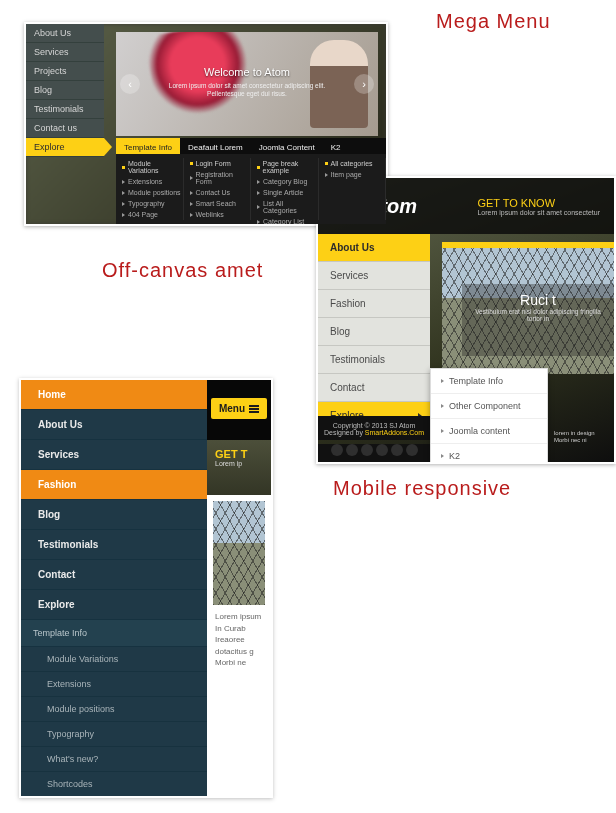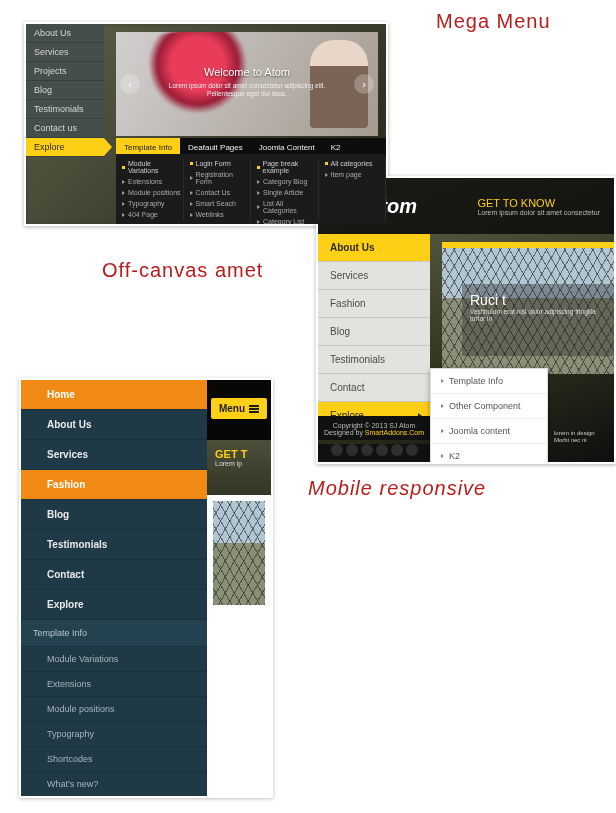--- a/index.html
+++ b/index.html
@@ -217,21 +217,21 @@
   .fence{
     position:absolute;inset:0;
     background:
       repeating-linear-gradient(60deg, rgba(30,30,30,.55) 0 1px, transparent 1px 8px),
       repeating-linear-gradient(-60deg, rgba(30,30,30,.55) 0 1px, transparent 1px 8px),
       linear-gradient(180deg,#b2c5d3 0 40%,#8a8f78 40% 100%);
   }
   .tab-hero-overlay{
     position:absolute;left:20px;right:0;top:36px;height:56px;
     background:rgba(30,30,30,.35);
-    color:#fff;text-align:left;padding:8px 8px;
+    color:#fff;text-align:center;padding:8px 8px;
   }
   .tab-hero-title{font-size:14px;}
   .tab-hero-sub{font-size:6.5px;color:#ddd;}
   .tab-flyout{
     position:absolute; left:112px; top:190px; width:116px;
     background:#fff;border:1px solid #ddd;
     box-shadow:0 2px 6px rgba(0,0,0,.35);
     z-index:5;
   }
   .fly-item{
@@ -248,21 +248,21 @@
     position:absolute;left:0;top:266px;width:112px;z-index:3;
     display:flex;gap:3px;justify-content:center;background:#111;padding-bottom:6px;
   }
   .soc{
     width:12px;height:12px;border-radius:50%;background:#2f2f2f;
   }
   .tab-lorem{
     position:absolute;left:236px;top:252px;font-size:6px;color:#ccc;width:56px;line-height:1.2;z-index:2;
   }
   
-  .h3 { position:absolute; left:308px; top:477px;font-style:italic; }
+  .h3 { position:absolute; left:333px; top:477px; }
   .p3 { position:absolute; left:292px; top:512px; width:230px; }
   
   .mob-wrap{
     position:absolute; left:19px; top:378px;
     width:250px; height:416px;
     background:#fff;
     border:2px solid #fff;
     box-shadow:0 1px 4px rgba(0,0,0,.25);
     overflow:hidden;
   }
@@ -304,21 +304,21 @@
   }
   .mob-fig-text{
     position:absolute;left:8px;top:116px;right:4px;
     font-size:8px;color:#666;line-height:1.45;
   }
   .mob-nav{
     position:absolute;left:0;top:0;width:186px;bottom:0;
     background:#1f3947;
   }
   .mn-item{
-    font-size:10px;color:#eaeaea;padding:9px 26px;
+    font-size:10px;color:#eaeaea;padding:9px 17px;
     border-bottom:1px solid #163240;
     cursor:pointer;font-weight:700;
   }
   .mn-item.hl{background:#f08a14;color:#fff;}
   .mn-head{
     font-size:9px;color:#b9c6cb;padding:8px 12px;
     border-bottom:1px solid #163240;
     background:#23414f;
   }
   .mn-sub{
@@ -347,21 +347,21 @@
   <div class="mm-hero">
     <div class="splash"></div>
     <div class="girl"></div>
     <div class="mm-hero-title">Welcome to Atom</div>
     <div class="mm-hero-sub">Lorem ipsum dolor sit amet consectetur adipiscing elit. Pellentesque eget dui risus.</div>
     <div class="mm-hero-nav l">‹</div>
     <div class="mm-hero-nav r">›</div>
   </div>
   <div class="mm-tabs" id="mm-tabs">
       <div class="mm-tab active">Template Info</div>
-      <div class="mm-tab">Deafault Pages</div>
+      <div class="mm-tab">Deafault Lorem</div>
       <div class="mm-tab">Joomla Content</div>
       <div class="mm-tab">K2</div>
     </div>
   <div class="mm-dropdown" id="mm-cols">
       <div class="mm-col">
         <div class="mm-col-head">
           <span class="sqdot"></span>
           <span>Module Variations</span>
         </div>
         <div class="mm-col-item">
@@ -513,33 +513,40 @@
         <span>Menu</span>
         <span class="bars"></span>
       </div>
     </div>
     <div class="mob-get">
       <div style="font-size:11px;font-weight:600">GET T</div>
       <div class="mob-get-sub">Lorem ip</div>
     </div>
     <div class="mob-fig">
       <div class="fence"></div>
+      <div class="mob-fig-text" id="mob-fig-text">
+          <div>Lorem ipsum</div>
+          <div>In Curab</div>
+          <div>Ireaoree</div>
+          <div>dotacitus g</div>
+          <div>Morbi ne</div>
+        </div>
     </div>
   </div>
   <div class="mob-nav" id="mob-nav">
       <div class="mn-item hl">Home</div>
       <div class="mn-item">About Us</div>
       <div class="mn-item">Services</div>
       <div class="mn-item hl">Fashion</div>
       <div class="mn-item">Blog</div>
       <div class="mn-item">Testimonials</div>
       <div class="mn-item">Contact</div>
       <div class="mn-item">Explore</div>
       <div class="mn-head">Template Info</div>
       <div class="mn-sub">Module Variations</div>
       <div class="mn-sub">Extensions</div>
       <div class="mn-sub">Module positions</div>
       <div class="mn-sub">Typography</div>
+      <div class="mn-sub">What's new?</div>
       <div class="mn-sub">Shortcodes</div>
-      <div class="mn-sub">What's new?</div>
       <div class="mn-head">Other Component</div>
     </div>
 </div>
 
 </body></html>

